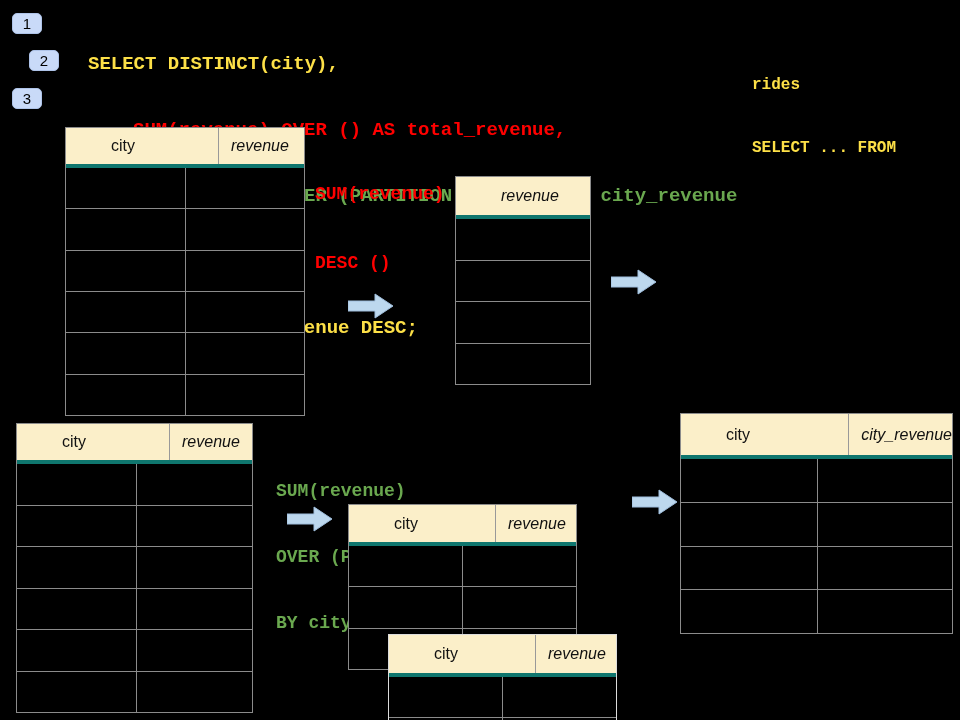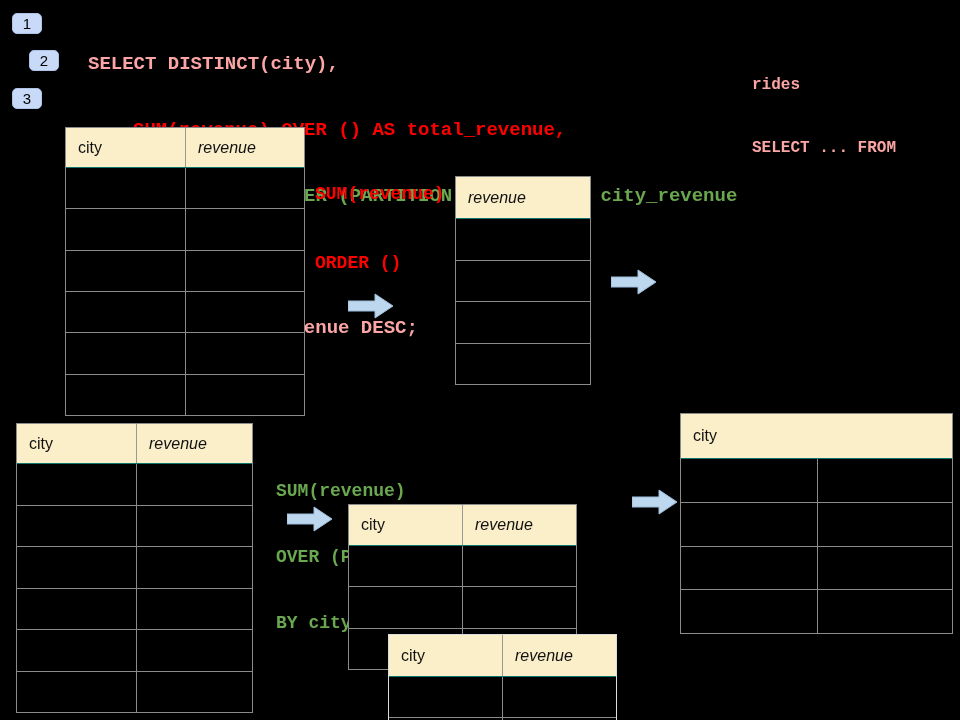--- a/index.html
+++ b/index.html
@@ -8,34 +8,34 @@
 
   
   .badge{position:absolute;width:30px;height:21px;background:#C9DAF8;border:1px solid #aec3e8;
          border-radius:5px;display:flex;align-items:center;justify-content:center;
          color:#000;font-size:15px;box-sizing:border-box;}
 
   
   .code{position:absolute;font-family:"Liberation Mono","DejaVu Sans Mono",monospace;
         font-weight:bold;white-space:pre;}
   #sql-block{left:88px;top:9px;font-size:19px;line-height:22px;}
-  .c-purple{color:#fca5a5;}
+  .c-purple{color:#fde047;}
   .c-red{color:#FF0000;}
   .c-green{color:#6AA84F;}
   .ind2{margin-left:22px;}
   .ind4{margin-left:45px;}
   #side-note{left:752px;top:33px;font-size:16px;line-height:21px;}
   #label-total{left:315px;top:137px;font-size:18px;line-height:23px;}
   #label-partition{left:276px;top:436px;font-size:18px;line-height:22px;}
 
   
   .tbl{position:absolute;border:1px solid #8b8b8b;box-sizing:border-box;
        display:flex;flex-direction:column;background:#000;}
   .tbl.light{border-color:#dcdcdc;}
-  .thead{display:flex;background:#FBEFC9;border-bottom:1px solid #0f766e;flex:0 0 auto;box-sizing:border-box;}
+  .thead{display:flex;background:#FBEFC9;border-bottom:4px solid #0f766e;flex:0 0 auto;box-sizing:border-box;padding-left:33px;}
   .th{box-sizing:border-box;padding-left:12px;display:flex;align-items:center;
       font-size:16px;color:#111;border-right:1px solid #999;}
   .th:last-child{border-right:none;}
   .tbody{flex:1;display:flex;flex-direction:column;}
   .tr{flex:1;display:flex;border-bottom:1px solid #8b8b8b;box-sizing:border-box;}
   .tr:last-child{border-bottom:none;}
   .td{box-sizing:border-box;border-right:1px solid #8b8b8b;}
   .td:last-child{border-right:none;}
   .grow{flex:1;font-style:italic;}
 
@@ -58,21 +58,21 @@
     <div class="c-purple ind2">ORDER by city_revenue DESC;</div>
   </div>
 
   <div id="side-note" class="code c-purple">
     <div>rides</div>
     <div>SELECT ... FROM</div>
   </div>
 
   <div id="label-total" class="code c-red">
     <div>SUM(revenue)</div>
-    <div>ORDER ()</div>
+    <div>DESC ()</div>
   </div>
 
   <div id="label-partition" class="code c-green">
     <div>SUM(revenue)</div>
     <div>OVER (PARTITION</div>
     <div>BY city)</div>
   </div>
 
   <div class="tbl" style="left:65px;top:127px;width:240px;height:289px;">
     <div class="thead" style="height:40px;">
@@ -210,20 +210,21 @@
     </div>
   </div>
 
   <svg class="arrow" style="left:632px;top:489px;" width="46" height="26" viewBox="0 0 46 26">
     <polygon points="0,8 27,8 27,1 45,13 27,25 27,18 0,18" fill="#BDD8EE" stroke="#9fbedd" stroke-width="1"></polygon>
   </svg>
 
   <div class="tbl" style="left:680px;top:413px;width:273px;height:221px;">
     <div class="thead" style="height:45px;">
       <div class="th" style="width:137px;">city</div>
+      <div class="th grow">city_revenue</div>
     </div>
     <div class="tbody">
       <div class="tr">
           <div class="td" style="width:137px;"></div>
           <div class="td grow"></div>
         </div>
       <div class="tr">
           <div class="td" style="width:137px;"></div>
           <div class="td grow"></div>
         </div>

